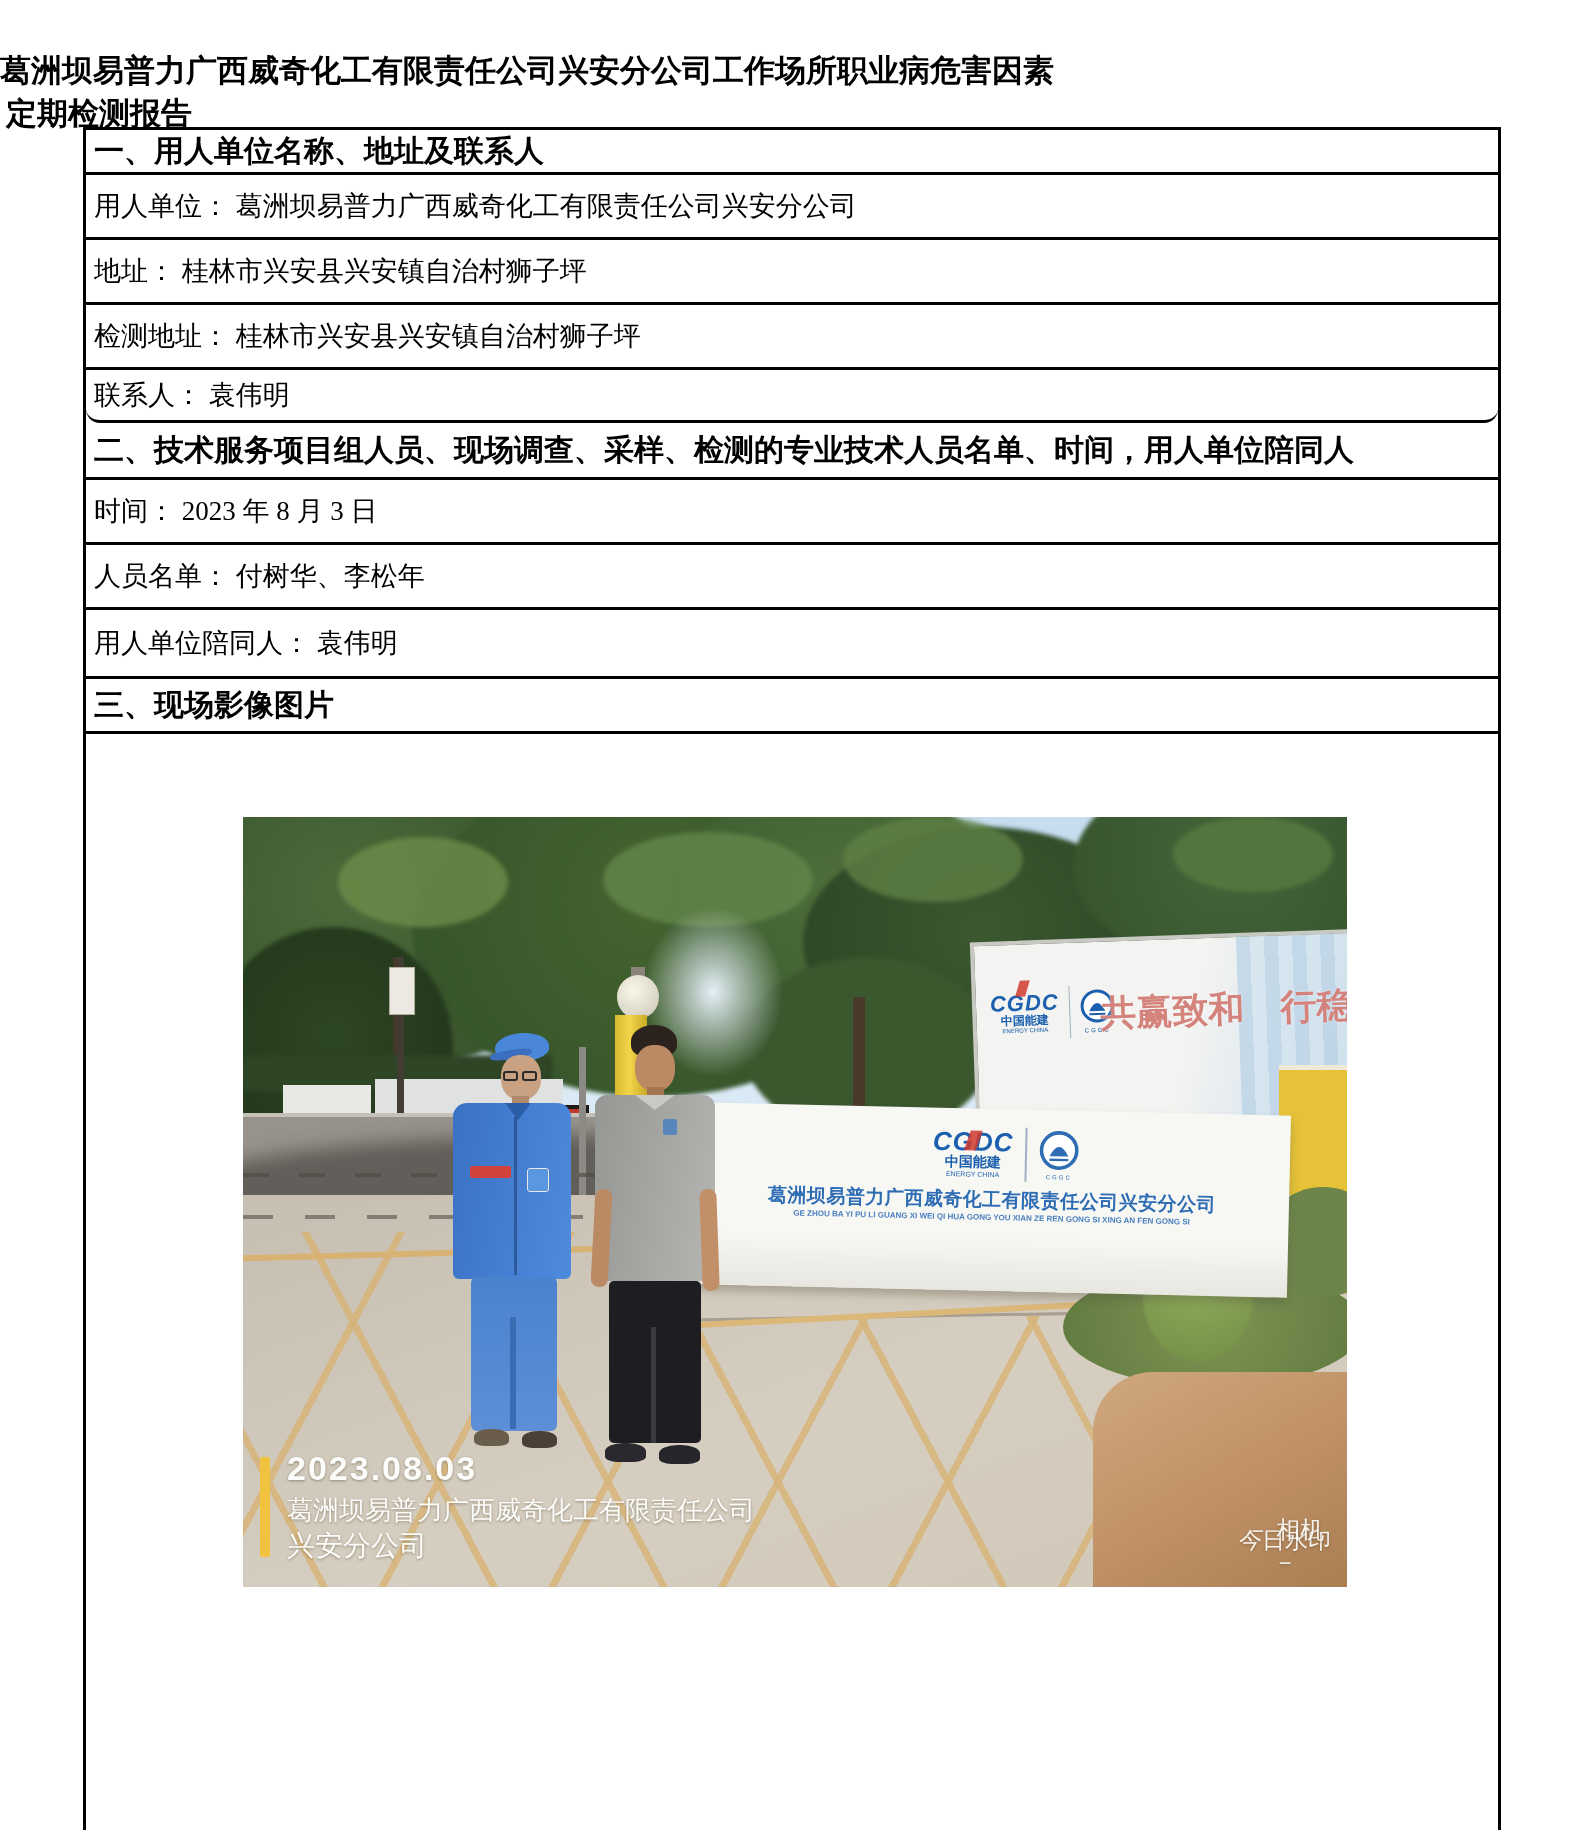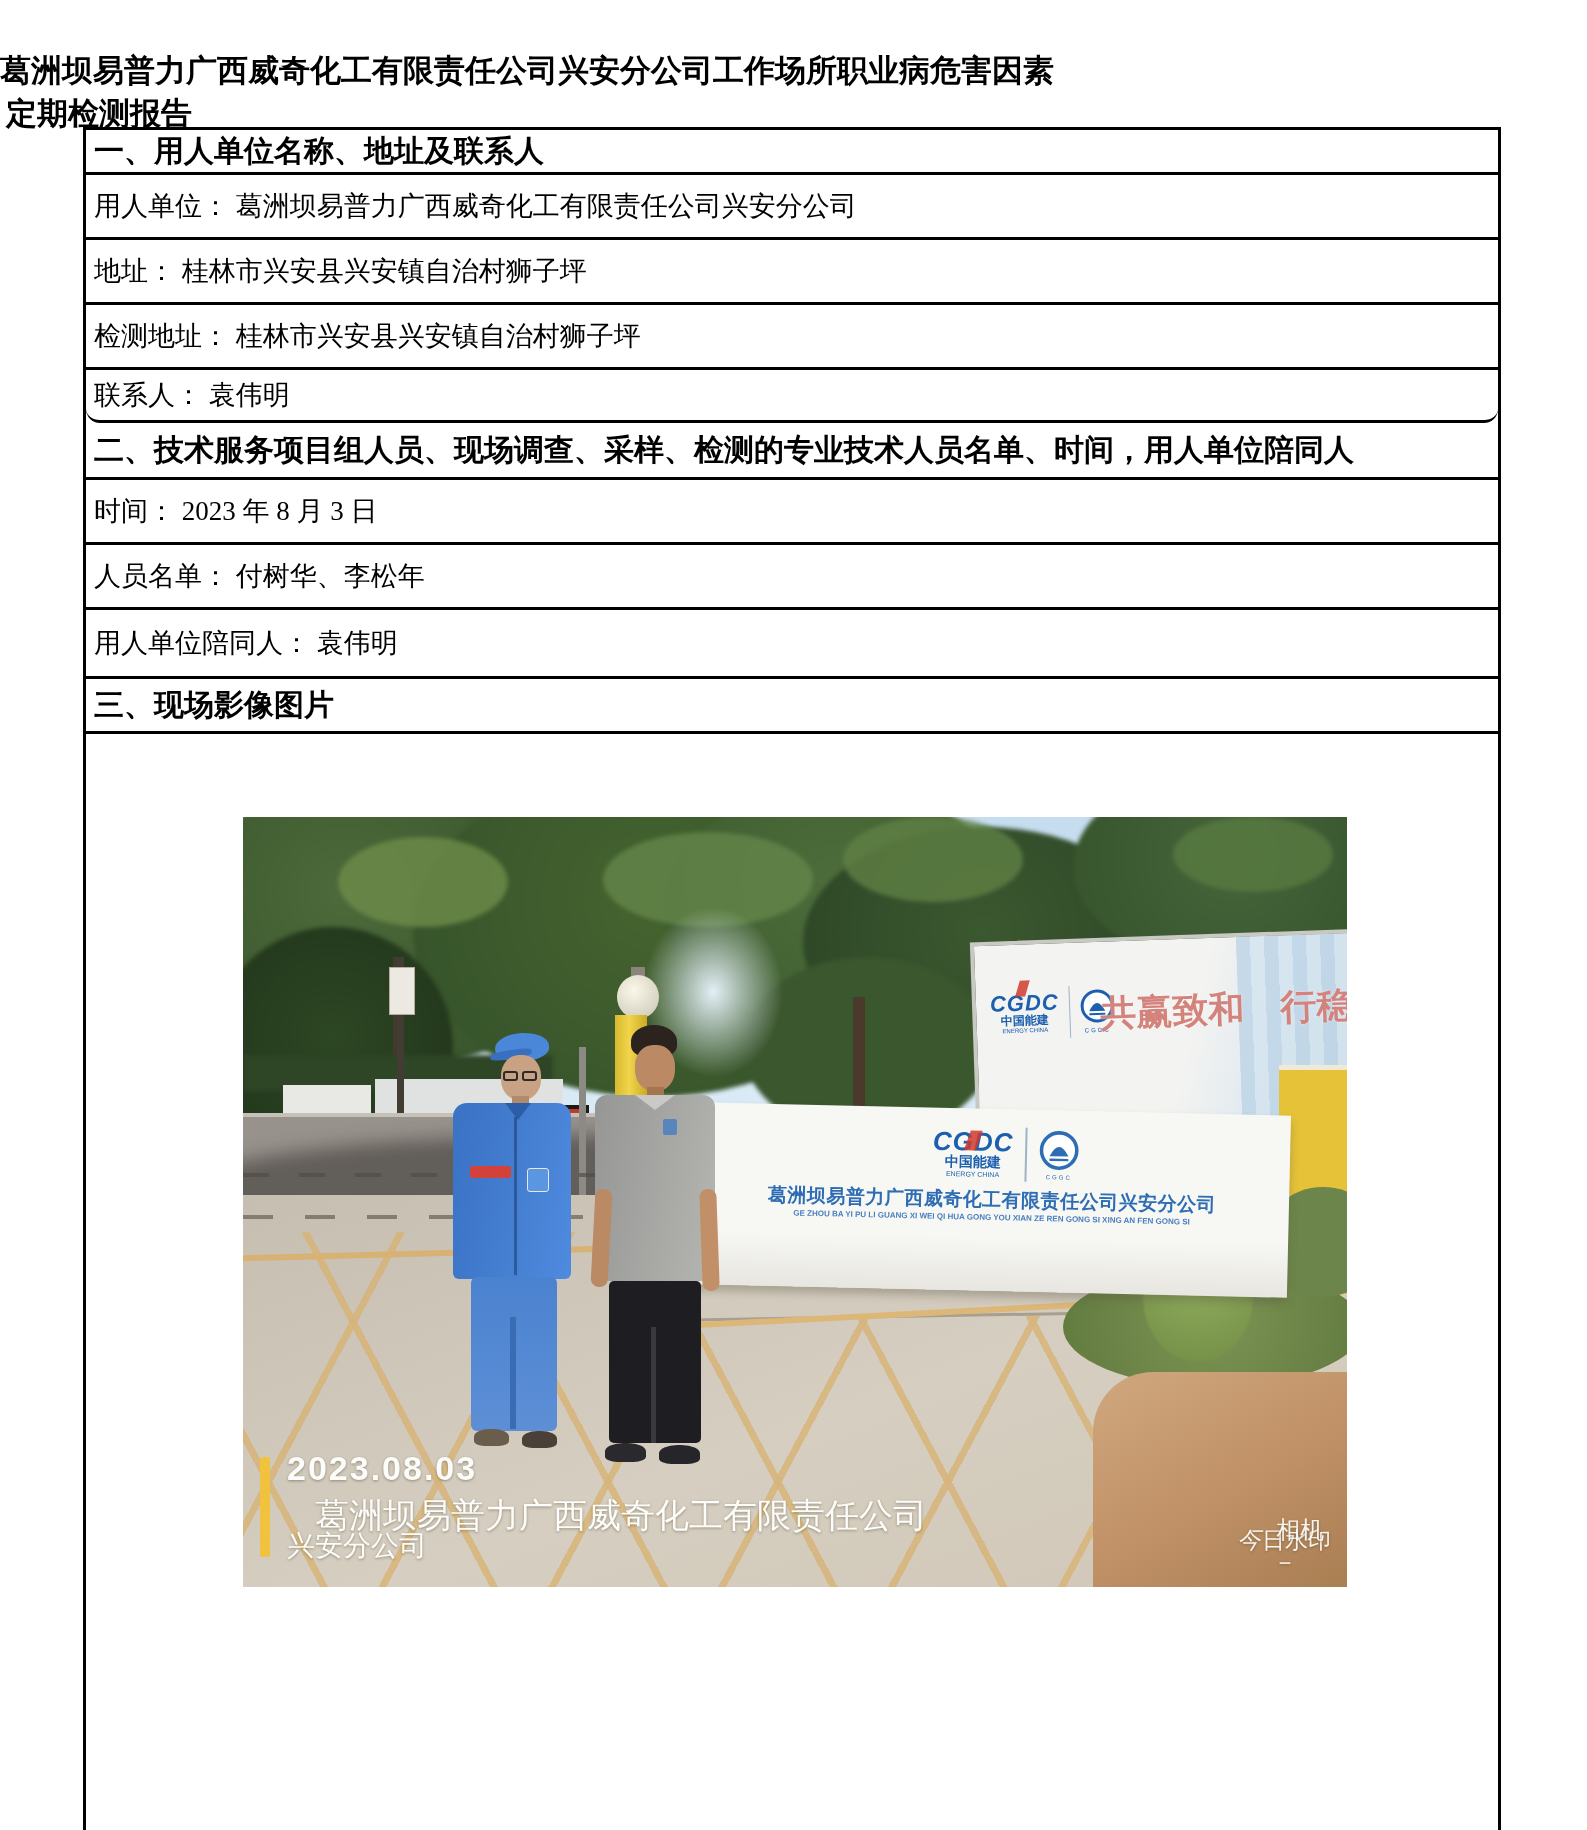--- a/index.html
+++ b/index.html
@@ -186,21 +186,21 @@
       <div class="abs" style="left:458px;top:372px;width:17px;height:102px;background:#c29068;border-radius:8px;transform:rotate(-2deg);"></div>
       <div class="abs" style="left:366px;top:464px;width:92px;height:162px;background:#1e1e22;border-radius:5px;"></div>
       <div class="abs" style="left:408px;top:510px;width:5px;height:116px;background:#3a3a3e;"></div>
       <div class="abs" style="left:362px;top:626px;width:41px;height:19px;background:#2a2a2e;border-radius:45% 45% 30% 30%;"></div>
       <div class="abs" style="left:416px;top:628px;width:41px;height:19px;background:#26262a;border-radius:45% 45% 30% 30%;"></div>
     </div>
 
     <div>
       <div class="abs" style="left:17px;top:640px;width:10px;height:100px;background:#f0c23e;border-radius:2px;"></div>
       <div class="wm abs" style="left:44px;top:632px;font-size:34px;font-weight:bold;letter-spacing:2px;opacity:.95;">2023.08.03</div>
-      <div class="wm abs" style="left:44px;top:676px;font-size:34px;opacity:.95;margin-left:28px;">葛洲坝易普力广西威奇化工有限责任公司</div>
+      <div class="wm abs" style="left:44px;top:676px;font-size:26px;opacity:.95;">葛洲坝易普力广西威奇化工有限责任公司</div>
       <div class="wm abs" style="left:44px;top:710px;font-size:28px;opacity:.95;">兴安分公司</div>
     </div>
 
     <div>
       <div class="wm abs" style="left:992px;top:708px;width:100px;text-align:center;font-size:23px;opacity:.9;">今日水印</div>
       <div class="wm abs" style="left:992px;top:697px;width:100px;text-align:center;font-size:24px;opacity:.9;">－ 相机 －</div>
     </div>
 
   </div>
 </div>

